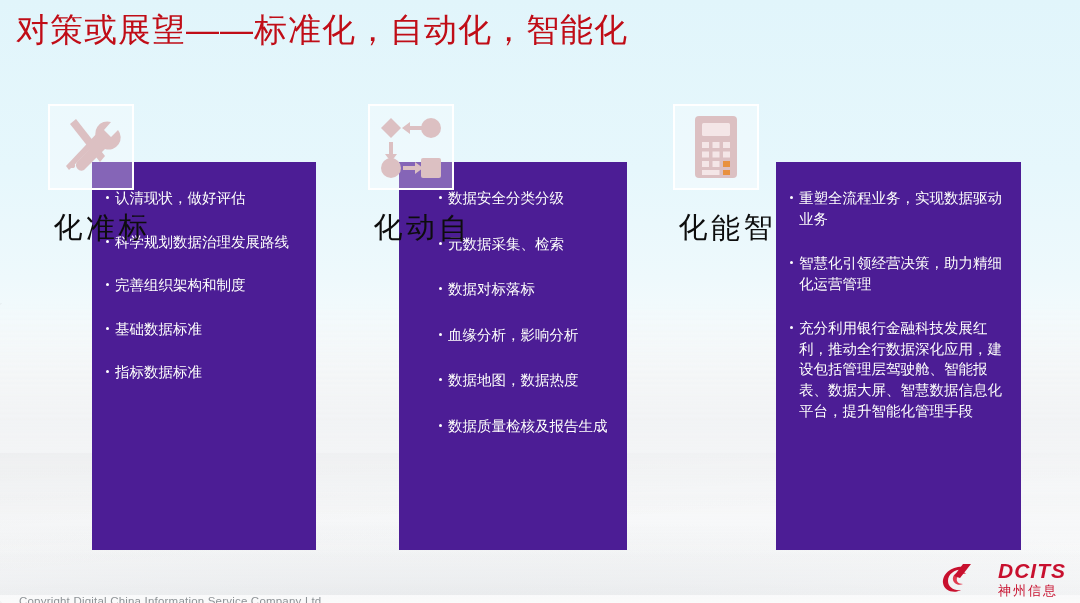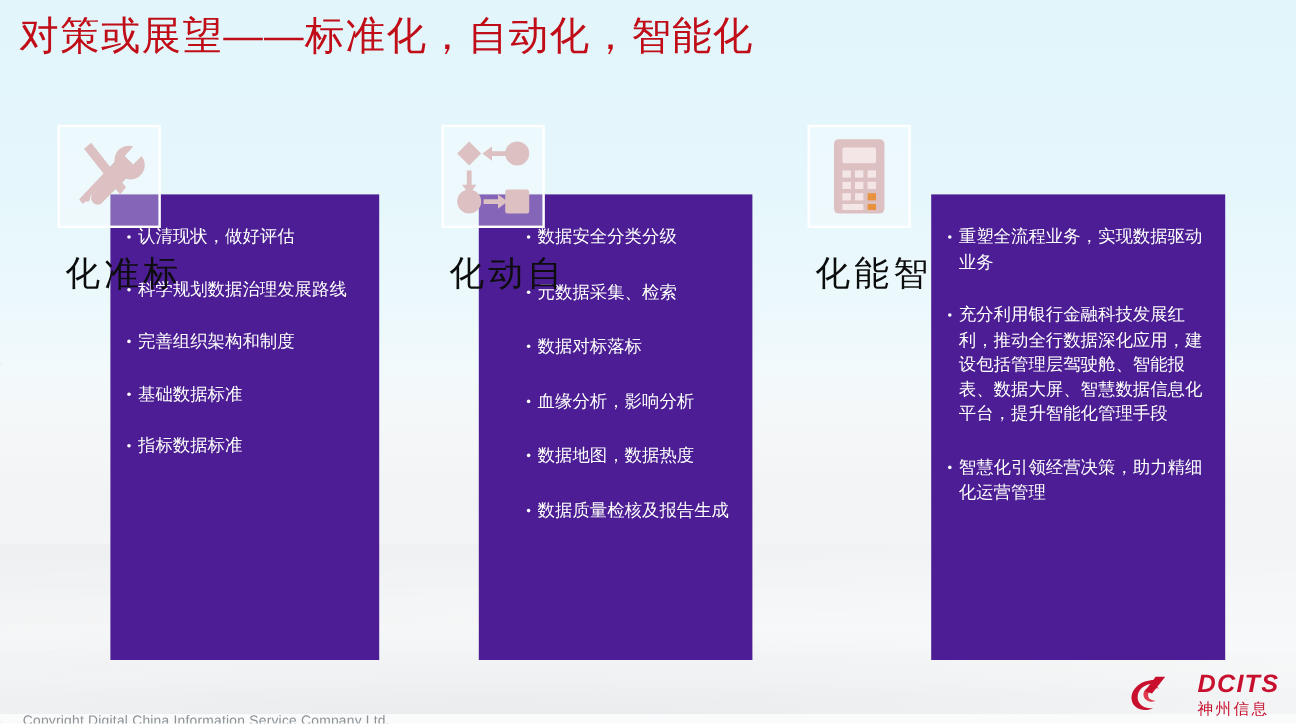--- a/index.html
+++ b/index.html
@@ -203,22 +203,22 @@
           <rect x="42" y="49" width="7" height="6"></rect>
           <rect x="42" y="58" width="7" height="5"></rect>
         </g>
       </svg>
     </span>
   </div>
   <div class="vlabel">智能化</div>
   <div class="orange">
     <ul class="bullets">
       <li>重塑全流程业务，实现数据驱动业务</li>
+      <li>智慧化引领经营决策，助力精细化运营管理</li>
       <li>充分利用银行金融科技发展红利，推动全行数据深化应用，建设包括管理层驾驶舱、智能报表、数据大屏、智慧数据信息化平台，提升智能化管理手段</li>
-      <li>智慧化引领经营决策，助力精细化运营管理</li>
     </ul>
   </div>
 </div>
 
 <div class="footer-copy">Copyright  Digital China Information Service Company Ltd.</div>
 
 <div class="logo">
   <span class="logo-mark">
     <svg width="34" height="34" viewBox="0 0 34 34" aria-hidden="true">
       <path d="M26 5 C13 3 2 11 3 21 C4 29 14 32 21 28 C14 29 8 25 8 19 C8 11 17 6 26 8 Z" fill="#c8102e"></path>

